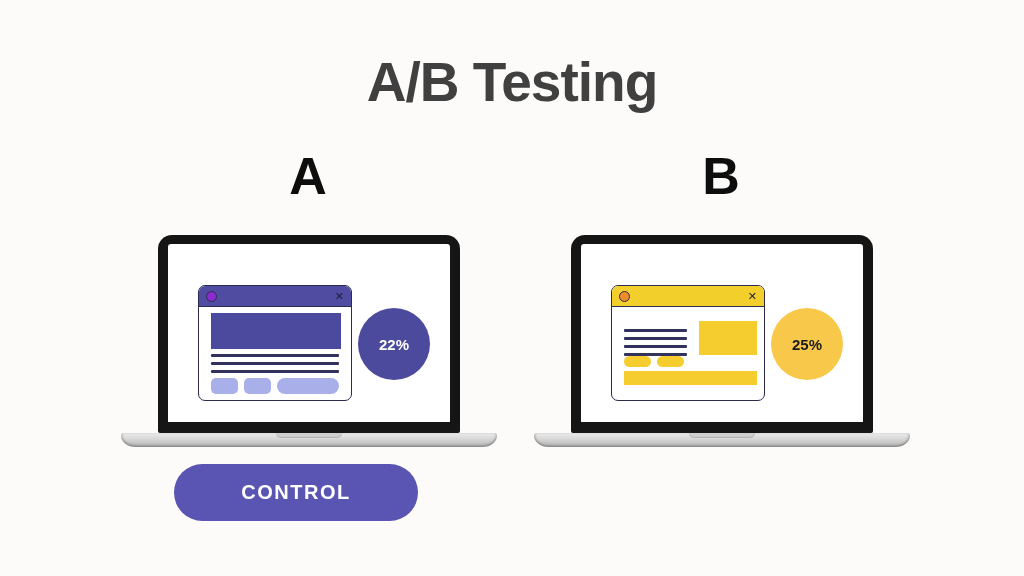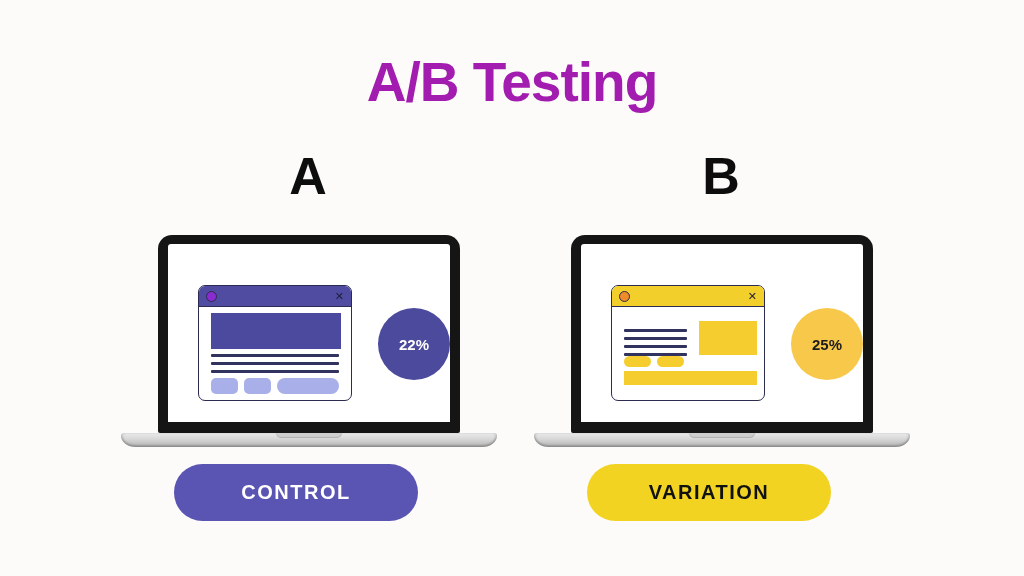--- a/index.html
+++ b/index.html
@@ -15,21 +15,21 @@
 
   
   .main-title {
     position: absolute;
     top: 50px; left: 0;
     width: 100%;
     text-align: center;
     font-size: 55px;
     font-weight: 700;
     letter-spacing: -1px;
-    color: #a21caf;
+    color: #404040;
   }
 
   
   .variant { position: absolute; top: 0; width: 360px; height: 576px; }
   .variant-a { left: 158px; }
   .variant-b { left: 571px; }
 
   .variant-label {
     position: absolute;
     top: 146px; left: 95px;
@@ -129,21 +129,21 @@
   .wb-line3  { left: 12px; top: 38px; width: 63px; }
   .wb-line4  { left: 12px; top: 46px; width: 63px; }
   .wb-image  { left: 87px; top: 14px; width: 58px; height: 34px; }
   .wb-btn1   { left: 12px; top: 49px; width: 27px; height: 11px; border-radius: 5.5px; background: var(--primary); }
   .wb-btn2   { left: 45px; top: 49px; width: 27px; height: 11px; border-radius: 5.5px; background: var(--primary); }
   .wb-bar    { left: 12px; top: 64px; width: 133px; height: 14px; }
 
   
   .conversion-circle {
     position: absolute;
-    left: 220px; top: 308px;
+    left: 200px; top: 308px;
     width: 72px; height: 72px;
     border-radius: 50%;
     background: var(--circle);
     display: flex;
     align-items: center;
     justify-content: center;
     font-size: 15px;
     font-weight: 700;
     color: var(--circle-text);
   }
@@ -228,16 +228,15 @@
         <div class="mock-button wb-btn1"></div>
         <div class="mock-button wb-btn2"></div>
         <div class="mock-block wb-bar"></div>
       </div>
     </div>
 
     <div class="conversion-circle">
       <span>25%</span>
     </div>
 
-    <div class="badge-pill">VARIATION</div>
   </div>
 
 </div>
 
 </body></html>

